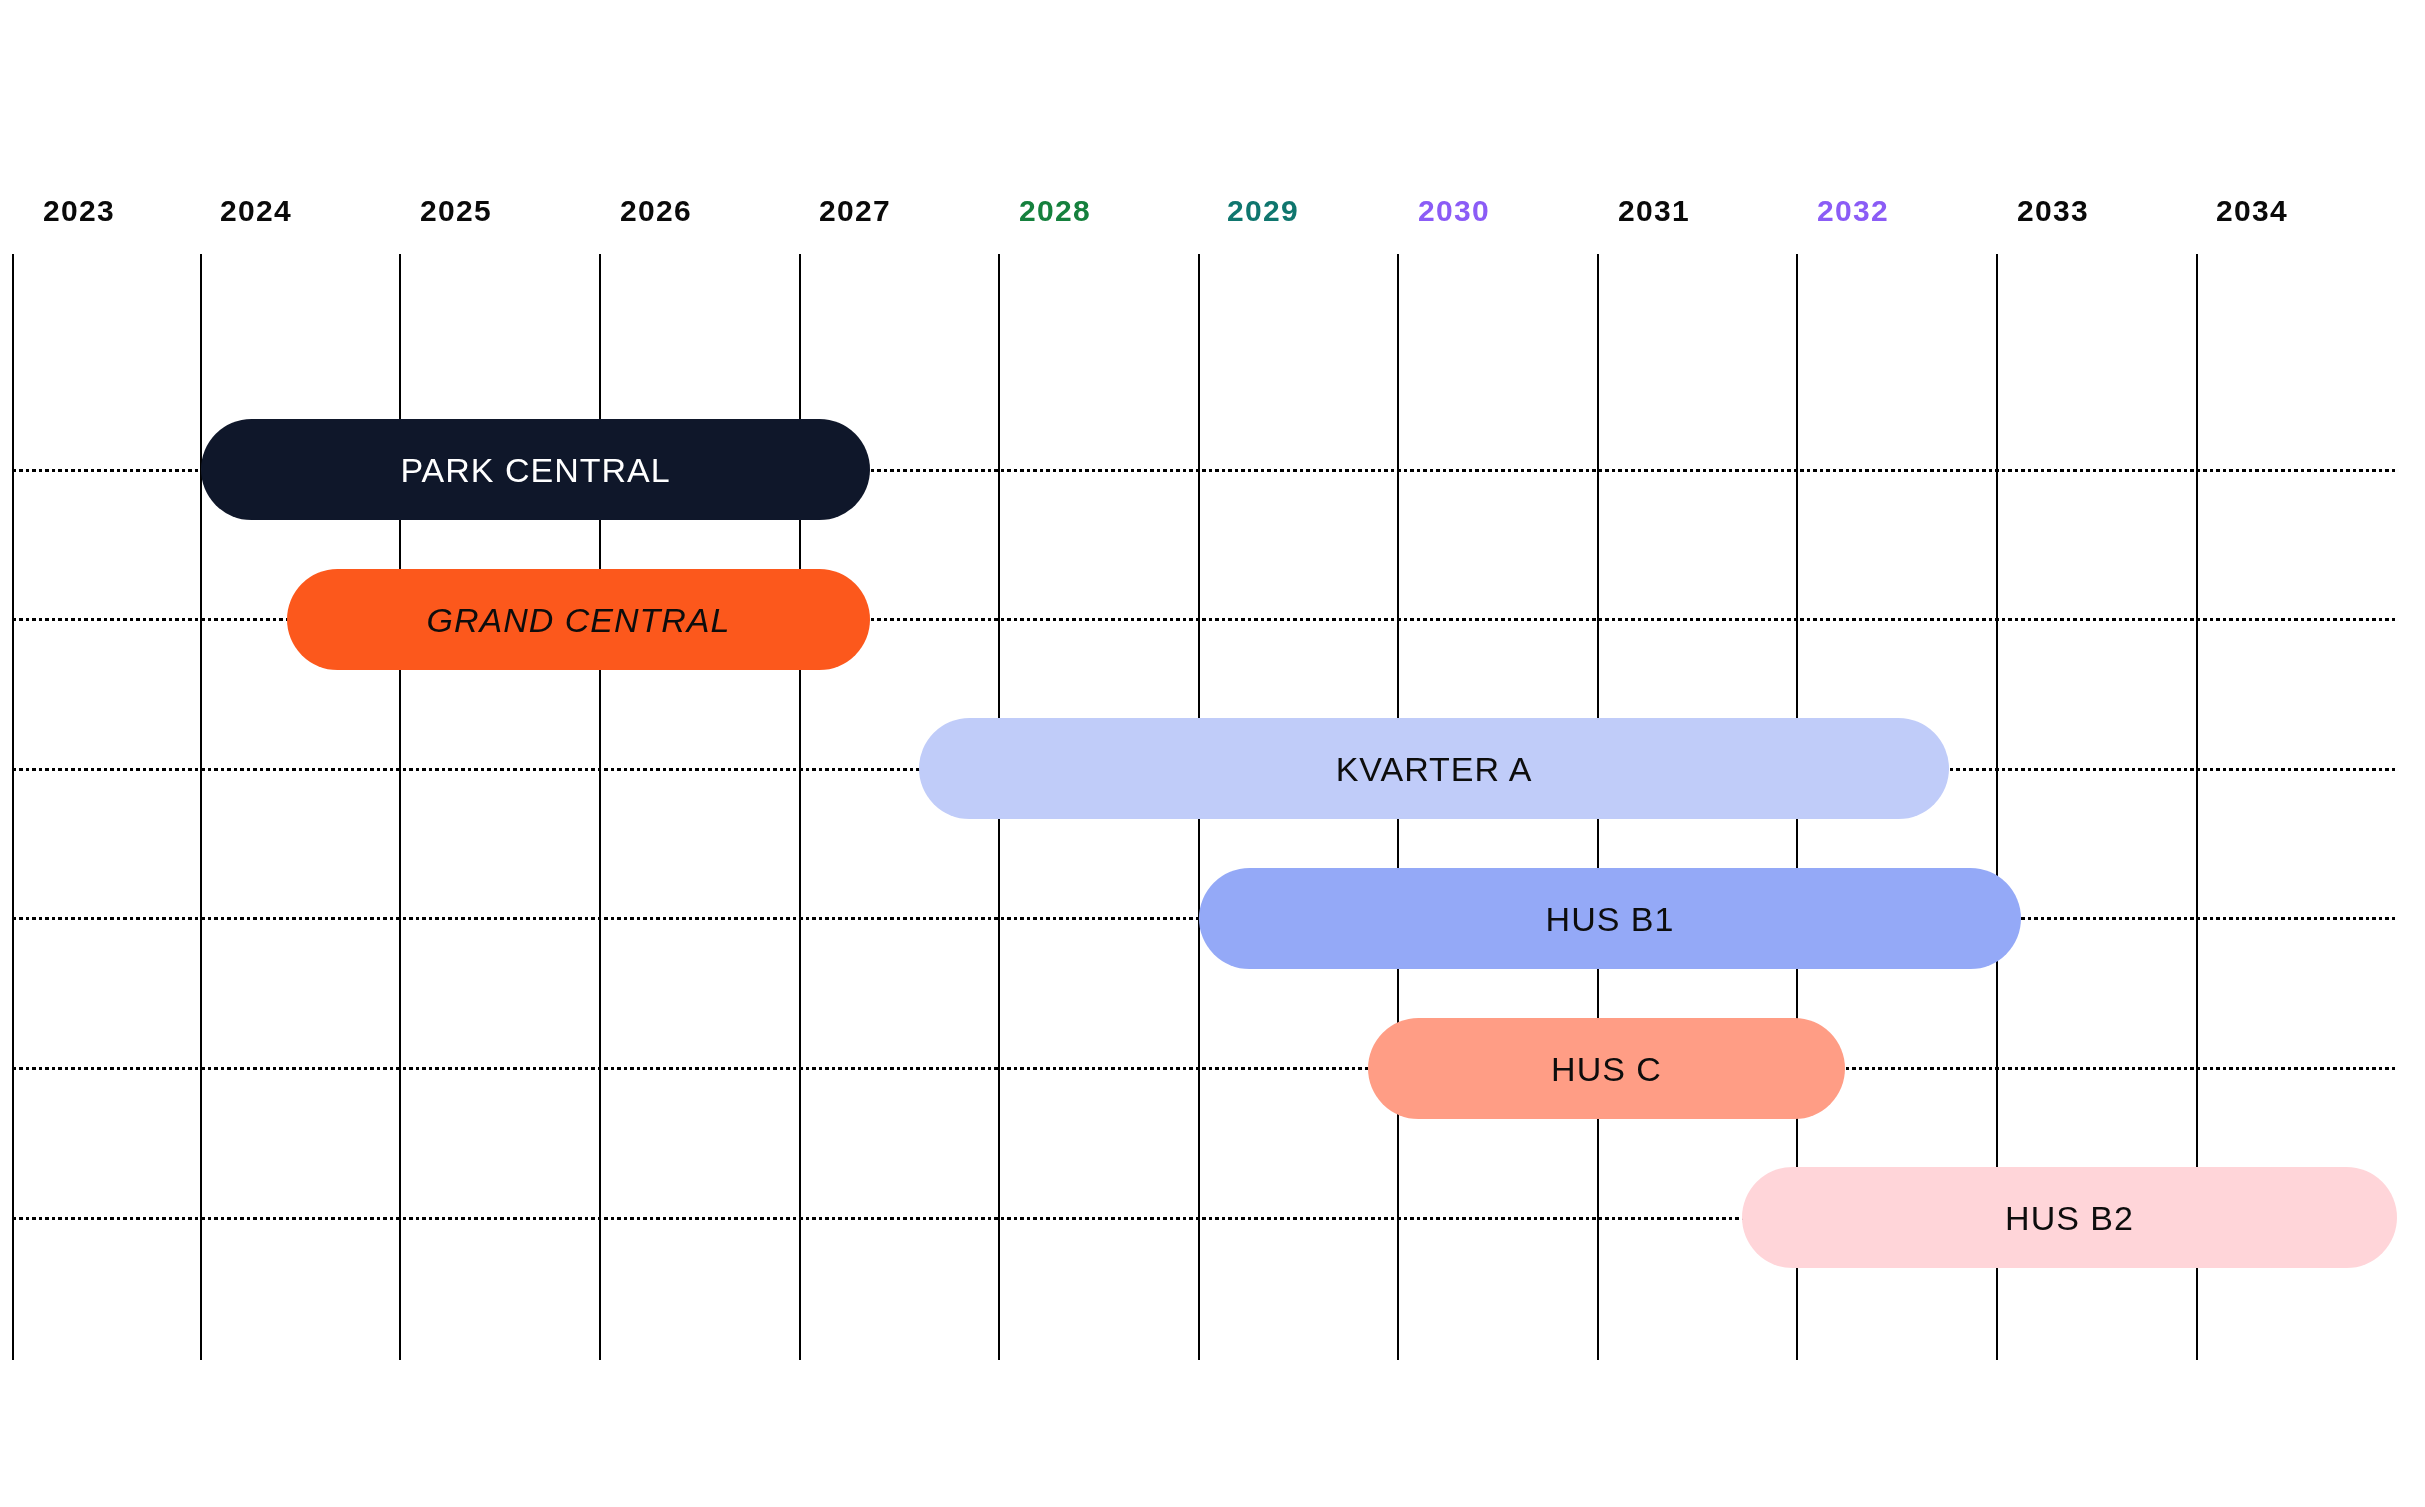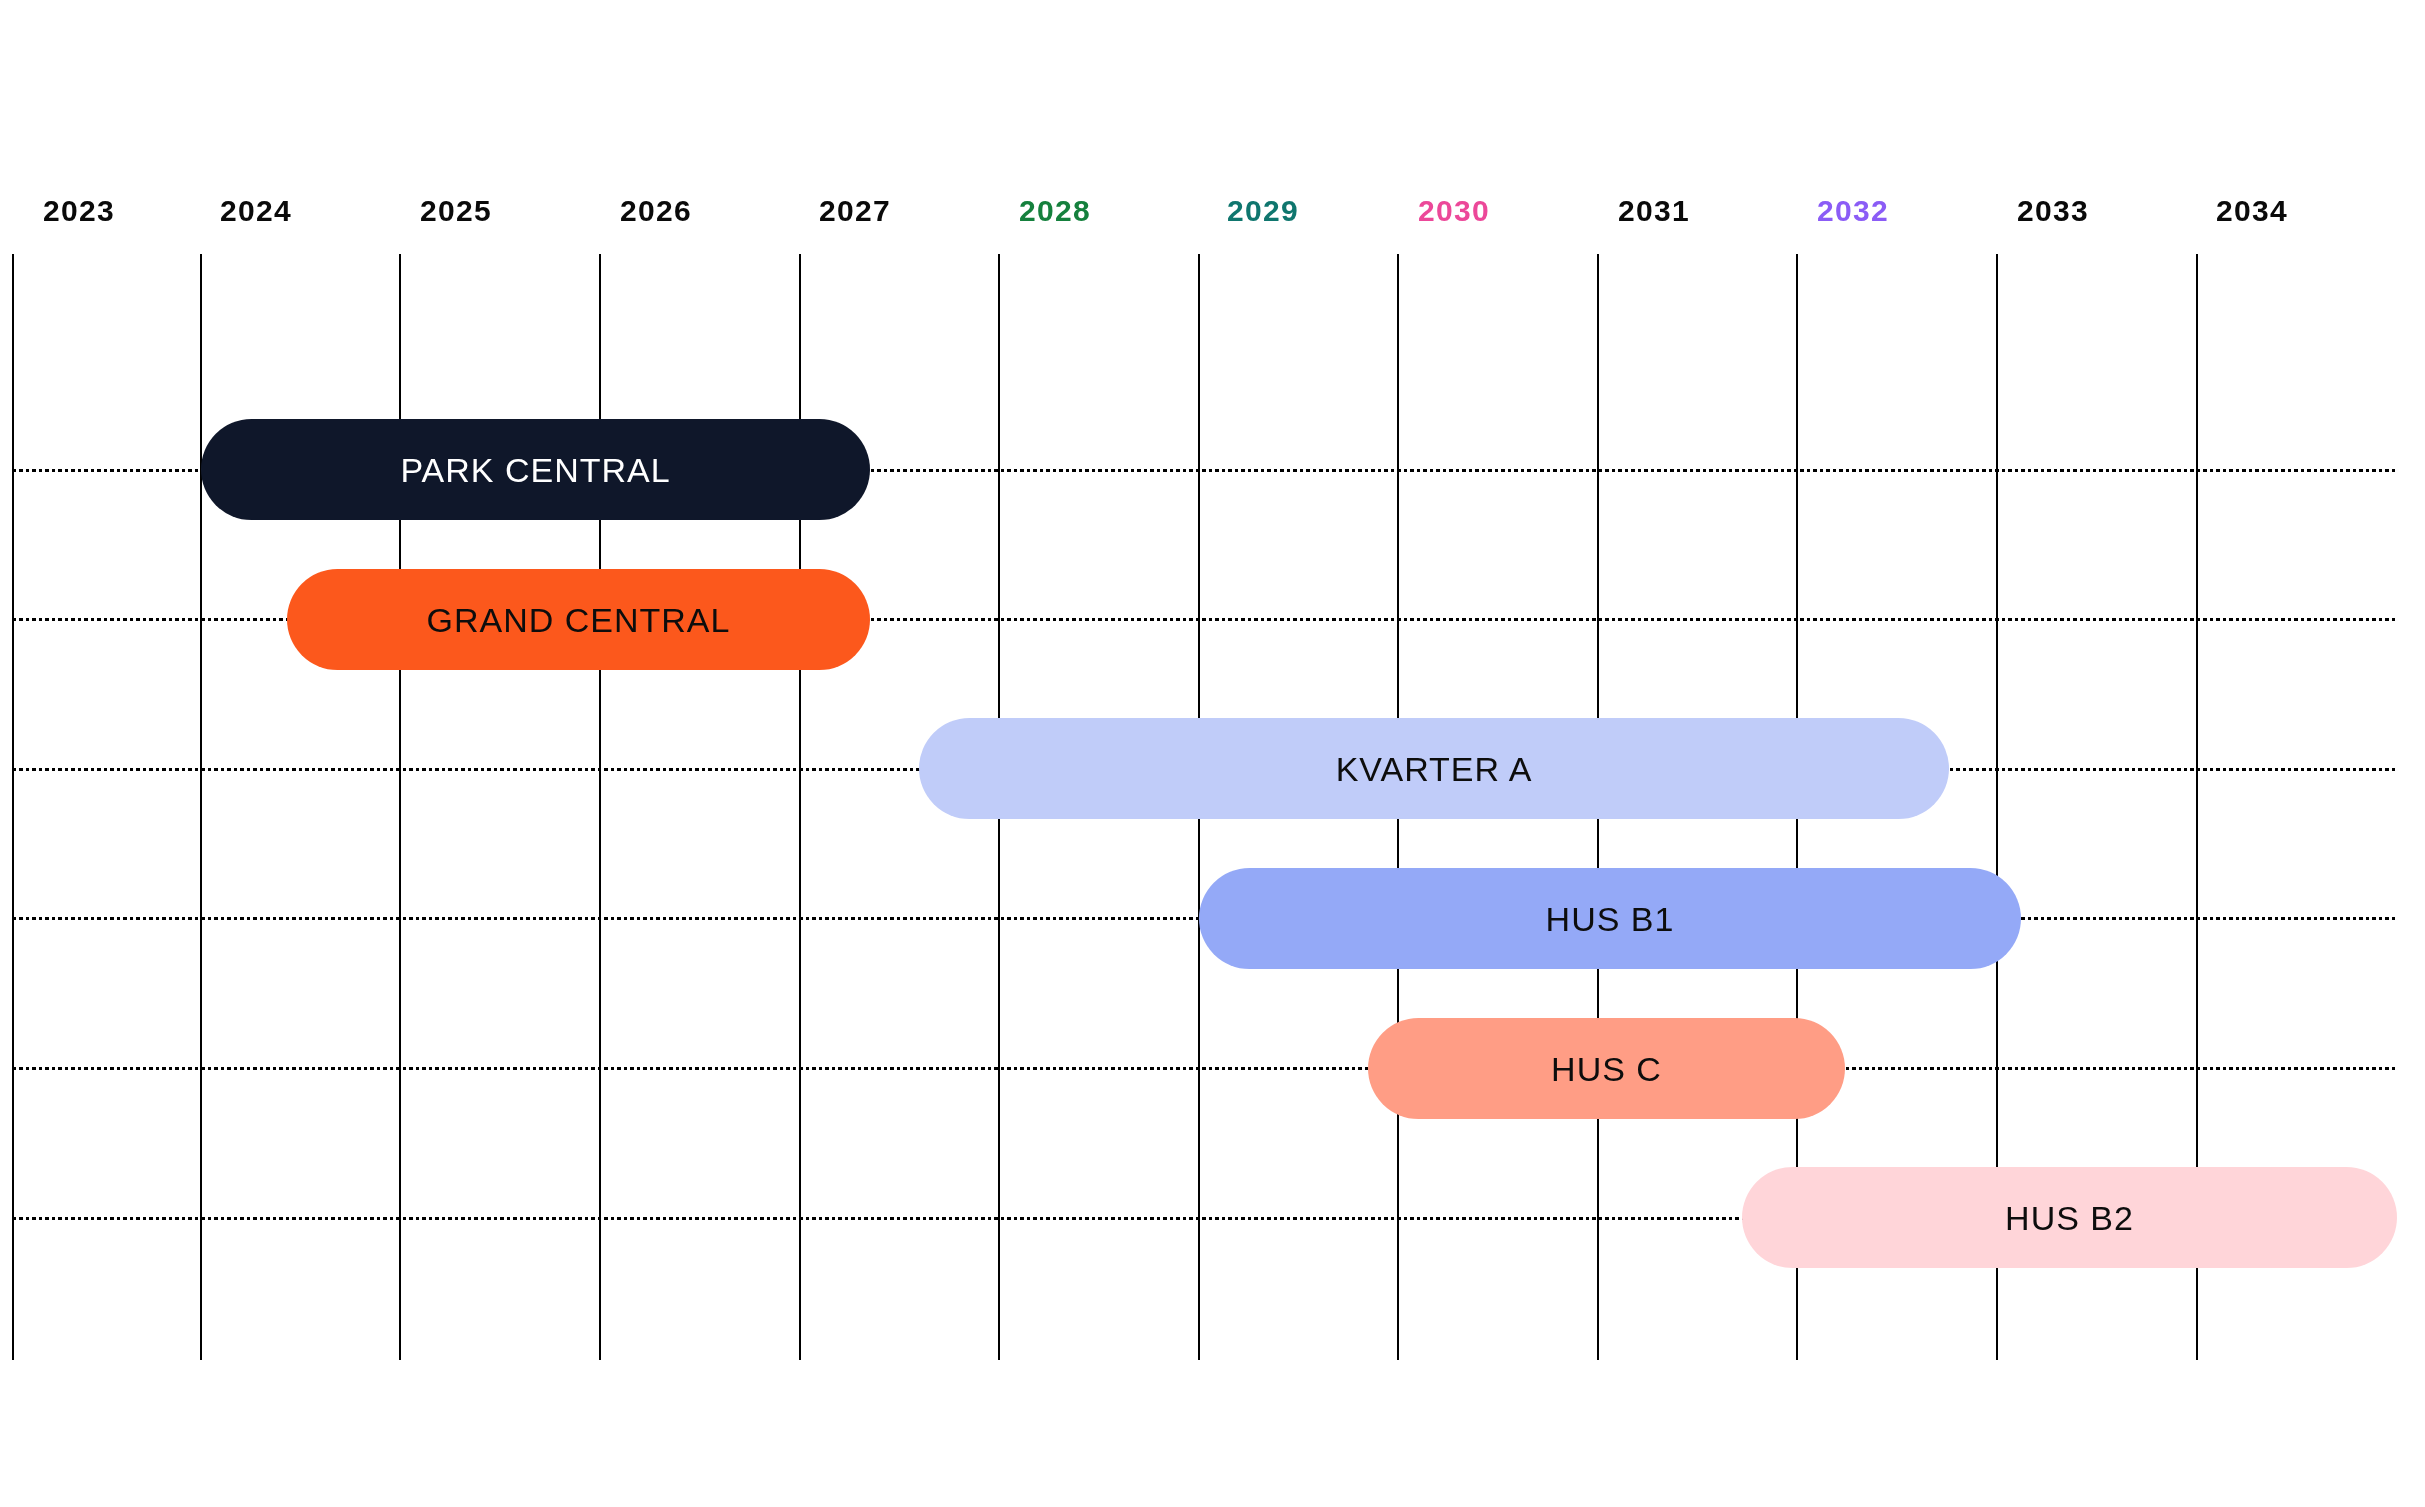--- a/index.html
+++ b/index.html
@@ -64,40 +64,40 @@
     <div class="year-label" style="left: 456px; top: 169px; color: rgb(10, 10, 10);">2025</div>
     <div class="year-line" style="left: 599px; top: 227px; height: 1106px; background: rgb(0, 0, 0);"></div>
     <div class="year-label" style="left: 656px; top: 169px; color: rgb(10, 10, 10);">2026</div>
     <div class="year-line" style="left: 799px; top: 227px; height: 1106px; background: rgb(0, 0, 0);"></div>
     <div class="year-label" style="left: 855px; top: 169px; color: rgb(10, 10, 10);">2027</div>
     <div class="year-line" style="left: 998px; top: 227px; height: 1106px; background: rgb(0, 0, 0);"></div>
     <div class="year-label" style="left: 1055px; top: 169px; color: #15803d;">2028</div>
     <div class="year-line" style="left: 1198px; top: 227px; height: 1106px; background: rgb(0, 0, 0);"></div>
     <div class="year-label" style="left: 1263px; top: 169px; color: #0f766e;">2029</div>
     <div class="year-line" style="left: 1397px; top: 227px; height: 1106px; background: rgb(0, 0, 0);"></div>
-    <div class="year-label" style="left: 1454px; top: 169px; color: #ec4899;">2030</div>
+    <div class="year-label" style="left: 1454px; top: 169px; color: #8b5cf6;">2030</div>
     <div class="year-line" style="left: 1597px; top: 227px; height: 1106px; background: rgb(0, 0, 0);"></div>
     <div class="year-label" style="left: 1654px; top: 169px; color: rgb(10, 10, 10);">2031</div>
     <div class="year-line" style="left: 1796px; top: 227px; height: 1106px; background: rgb(0, 0, 0);"></div>
     <div class="year-label" style="left: 1853px; top: 169px; color: #8b5cf6;">2032</div>
     <div class="year-line" style="left: 1996px; top: 227px; height: 1106px; background: rgb(0, 0, 0);"></div>
     <div class="year-label" style="left: 2053px; top: 169px; color: rgb(10, 10, 10);">2033</div>
     <div class="year-line" style="left: 2196px; top: 227px; height: 1106px; background: rgb(0, 0, 0);"></div>
     <div class="year-label" style="left: 2252px; top: 169px; color: rgb(10, 10, 10);">2034</div>
     <div class="row-guide" style="left: 13px; width: 2383px; top: 442px;"></div>
     <div class="row-guide" style="left: 13px; width: 2383px; top: 591px;"></div>
     <div class="row-guide" style="left: 13px; width: 2383px; top: 741px;"></div>
     <div class="row-guide" style="left: 13px; width: 2383px; top: 890px;"></div>
     <div class="row-guide" style="left: 13px; width: 2383px; top: 1040px;"></div>
     <div class="row-guide" style="left: 13px; width: 2383px; top: 1190px;"></div>
     <div class="gantt-bar" style="left: 201px; width: 669px; top: 392px; background: #0f172a;">
       <span class="bar-label" style="color: rgb(255, 255, 255);">PARK CENTRAL</span>
     </div>
     <div class="gantt-bar" style="left: 287px; width: 583px; top: 542px; background: rgb(252, 88, 28);">
-      <span class="bar-label" style="color: rgb(13, 13, 13);">GRAND CENTRAL</span>
+      <span class="bar-label" style="color: rgb(13, 13, 13); font-style: italic;">GRAND CENTRAL</span>
     </div>
     <div class="gantt-bar" style="left: 919px; width: 1030px; top: 691px; background: rgb(192, 204, 249);">
       <span class="bar-label" style="color: rgb(13, 13, 13);">KVARTER A</span>
     </div>
     <div class="gantt-bar" style="left: 1199px; width: 822px; top: 841px; background: rgb(148, 169, 247);">
       <span class="bar-label" style="color: rgb(13, 13, 13);">HUS B1</span>
     </div>
     <div class="gantt-bar" style="left: 1368px; width: 477px; top: 991px; background: rgb(255, 157, 133);">
       <span class="bar-label" style="color: rgb(13, 13, 13);">HUS C</span>
     </div>

